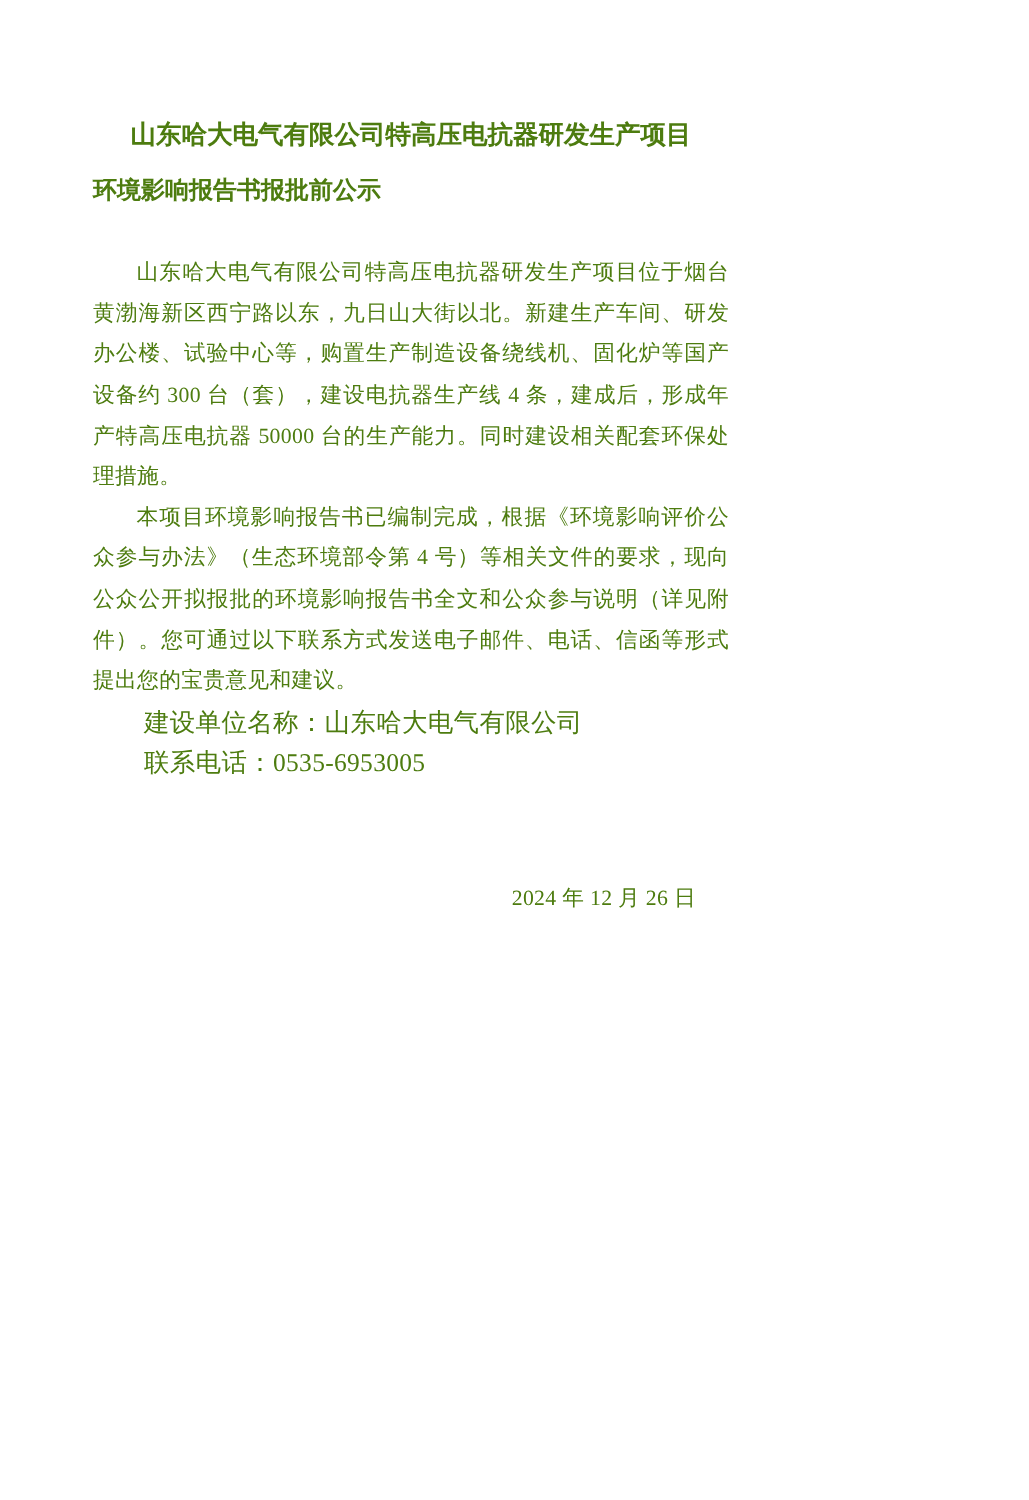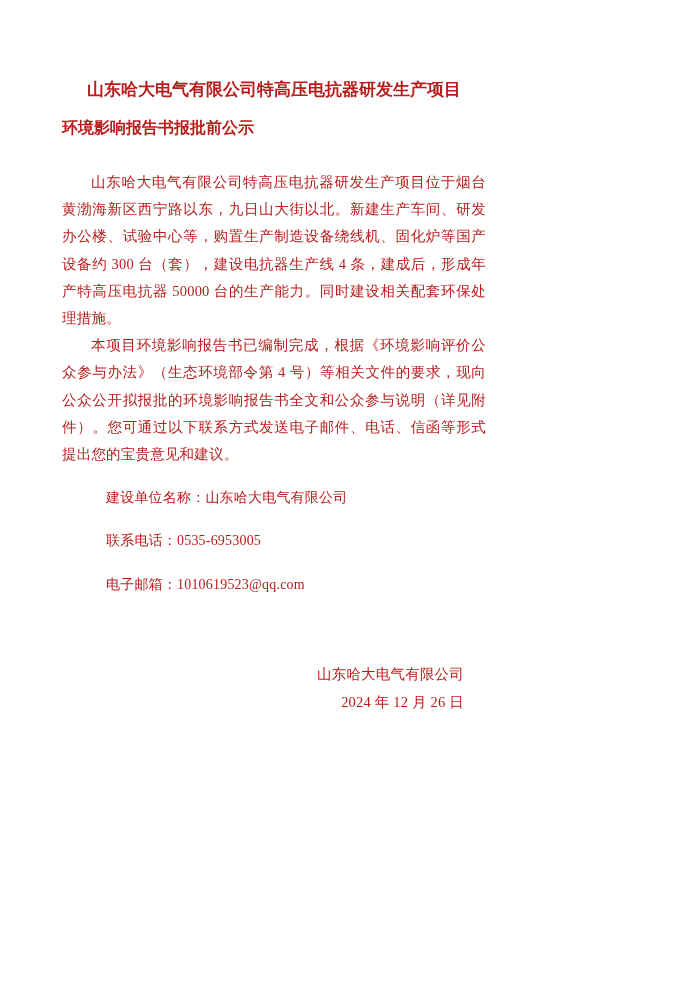--- a/index.html
+++ b/index.html
@@ -8,21 +8,21 @@
     background: #ffffff;
   }
   .page {
     position: relative;
     width: 548px;
     height: 1000px;
     background: #ffffff;
     box-sizing: border-box;
     padding: 80px 62px 6px 62px;
     font-family: "Liberation Serif", "DejaVu Serif", serif;
-    color: #b91c1c;
+    color: #4d7c0f;
     overflow: hidden;
   }
   .doc-title {
     text-align: center;
     font-weight: bold;
     font-size: 17px;
     line-height: 20px;
     margin: 0 0 18px 0;
   }
   .doc-subtitle {
@@ -34,22 +34,22 @@
   }
   .body-par {
     margin: 0;
     font-size: 14.5px;
     line-height: 27.2px;
     text-align: justify;
     text-indent: 2em;
     letter-spacing: 0.2px;
   }
   .contact-line {
-    margin: 16px;
-    font-size: 14px;
+    margin: 0;
+    font-size: 17px;
     line-height: 27.2px;
     text-align: justify;
     text-indent: 2em;
     letter-spacing: 0.2px;
     font-family: Liberation Serif, serif;
   }
   .signature-block {
     margin-top: 62px;
     text-align: right;
     padding-right: 22px;
@@ -73,20 +73,18 @@
   <p class="body-par">山东哈大电气有限公司特高压电抗器研发生产项目位于烟台黄渤海新区西宁路以东，九日山大街以北。新建生产车间、研发办公楼、试验中心等，购置生产制造设备绕线机、固化炉等国产设备约 300 台（套），建设电抗器生产线 4 条，建成后，形成年产特高压电抗器 50000 台的生产能力。同时建设相关配套环保处理措施。</p>
 
   <p class="body-par">本项目环境影响报告书已编制完成，根据《环境影响评价公众参与办法》（生态环境部令第 4 号）等相关文件的要求，现向公众公开拟报批的环境影响报告书全文和公众参与说明（详见附件）。您可通过以下联系方式发送电子邮件、电话、信函等形式提出您的宝贵意见和建议。</p>
 
   <p class="contact-line">建设单位名称：山东哈大电气有限公司</p>
 
 
 
   <p class="contact-line">联系电话：0535-6953005</p>
 
-  <p class="contact-line">电子邮箱：1010619523@qq.com</p>
 
   <div class="signature-block">
-    <div>山东哈大电气有限公司</div>
     <div>2024 年 12 月 26 日</div>
   </div>
 
 </div>
 
 </body></html>

